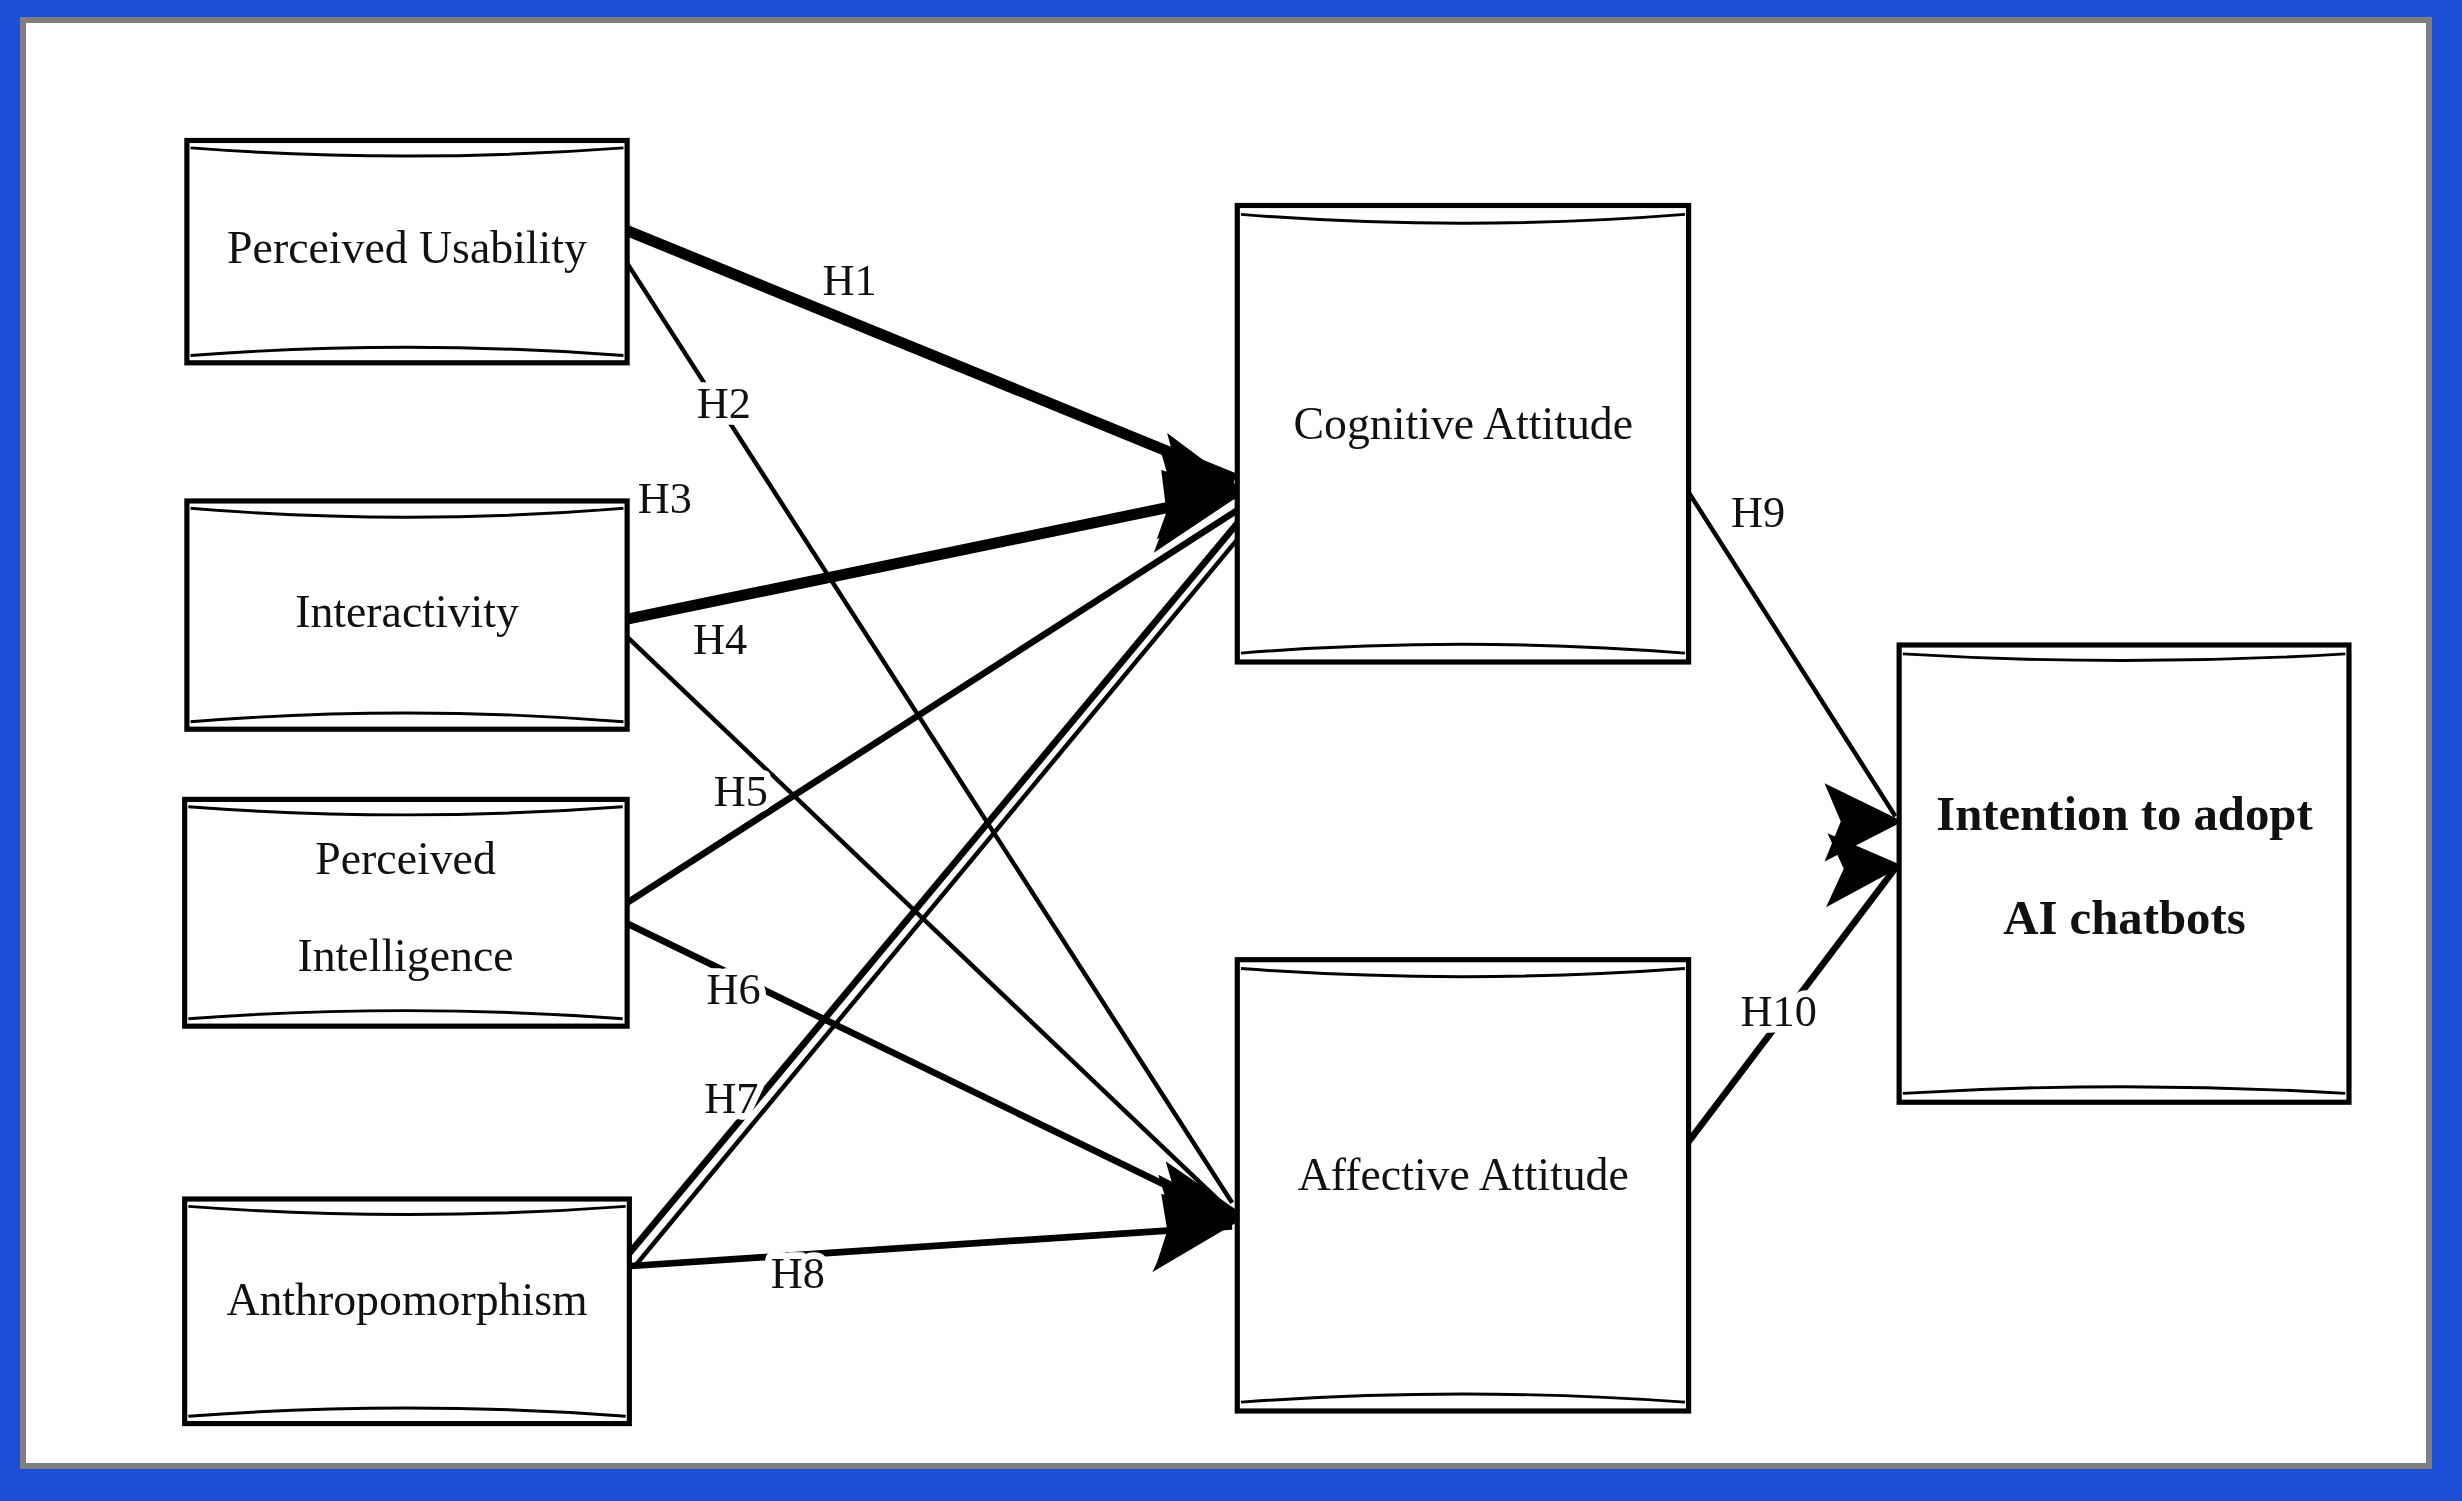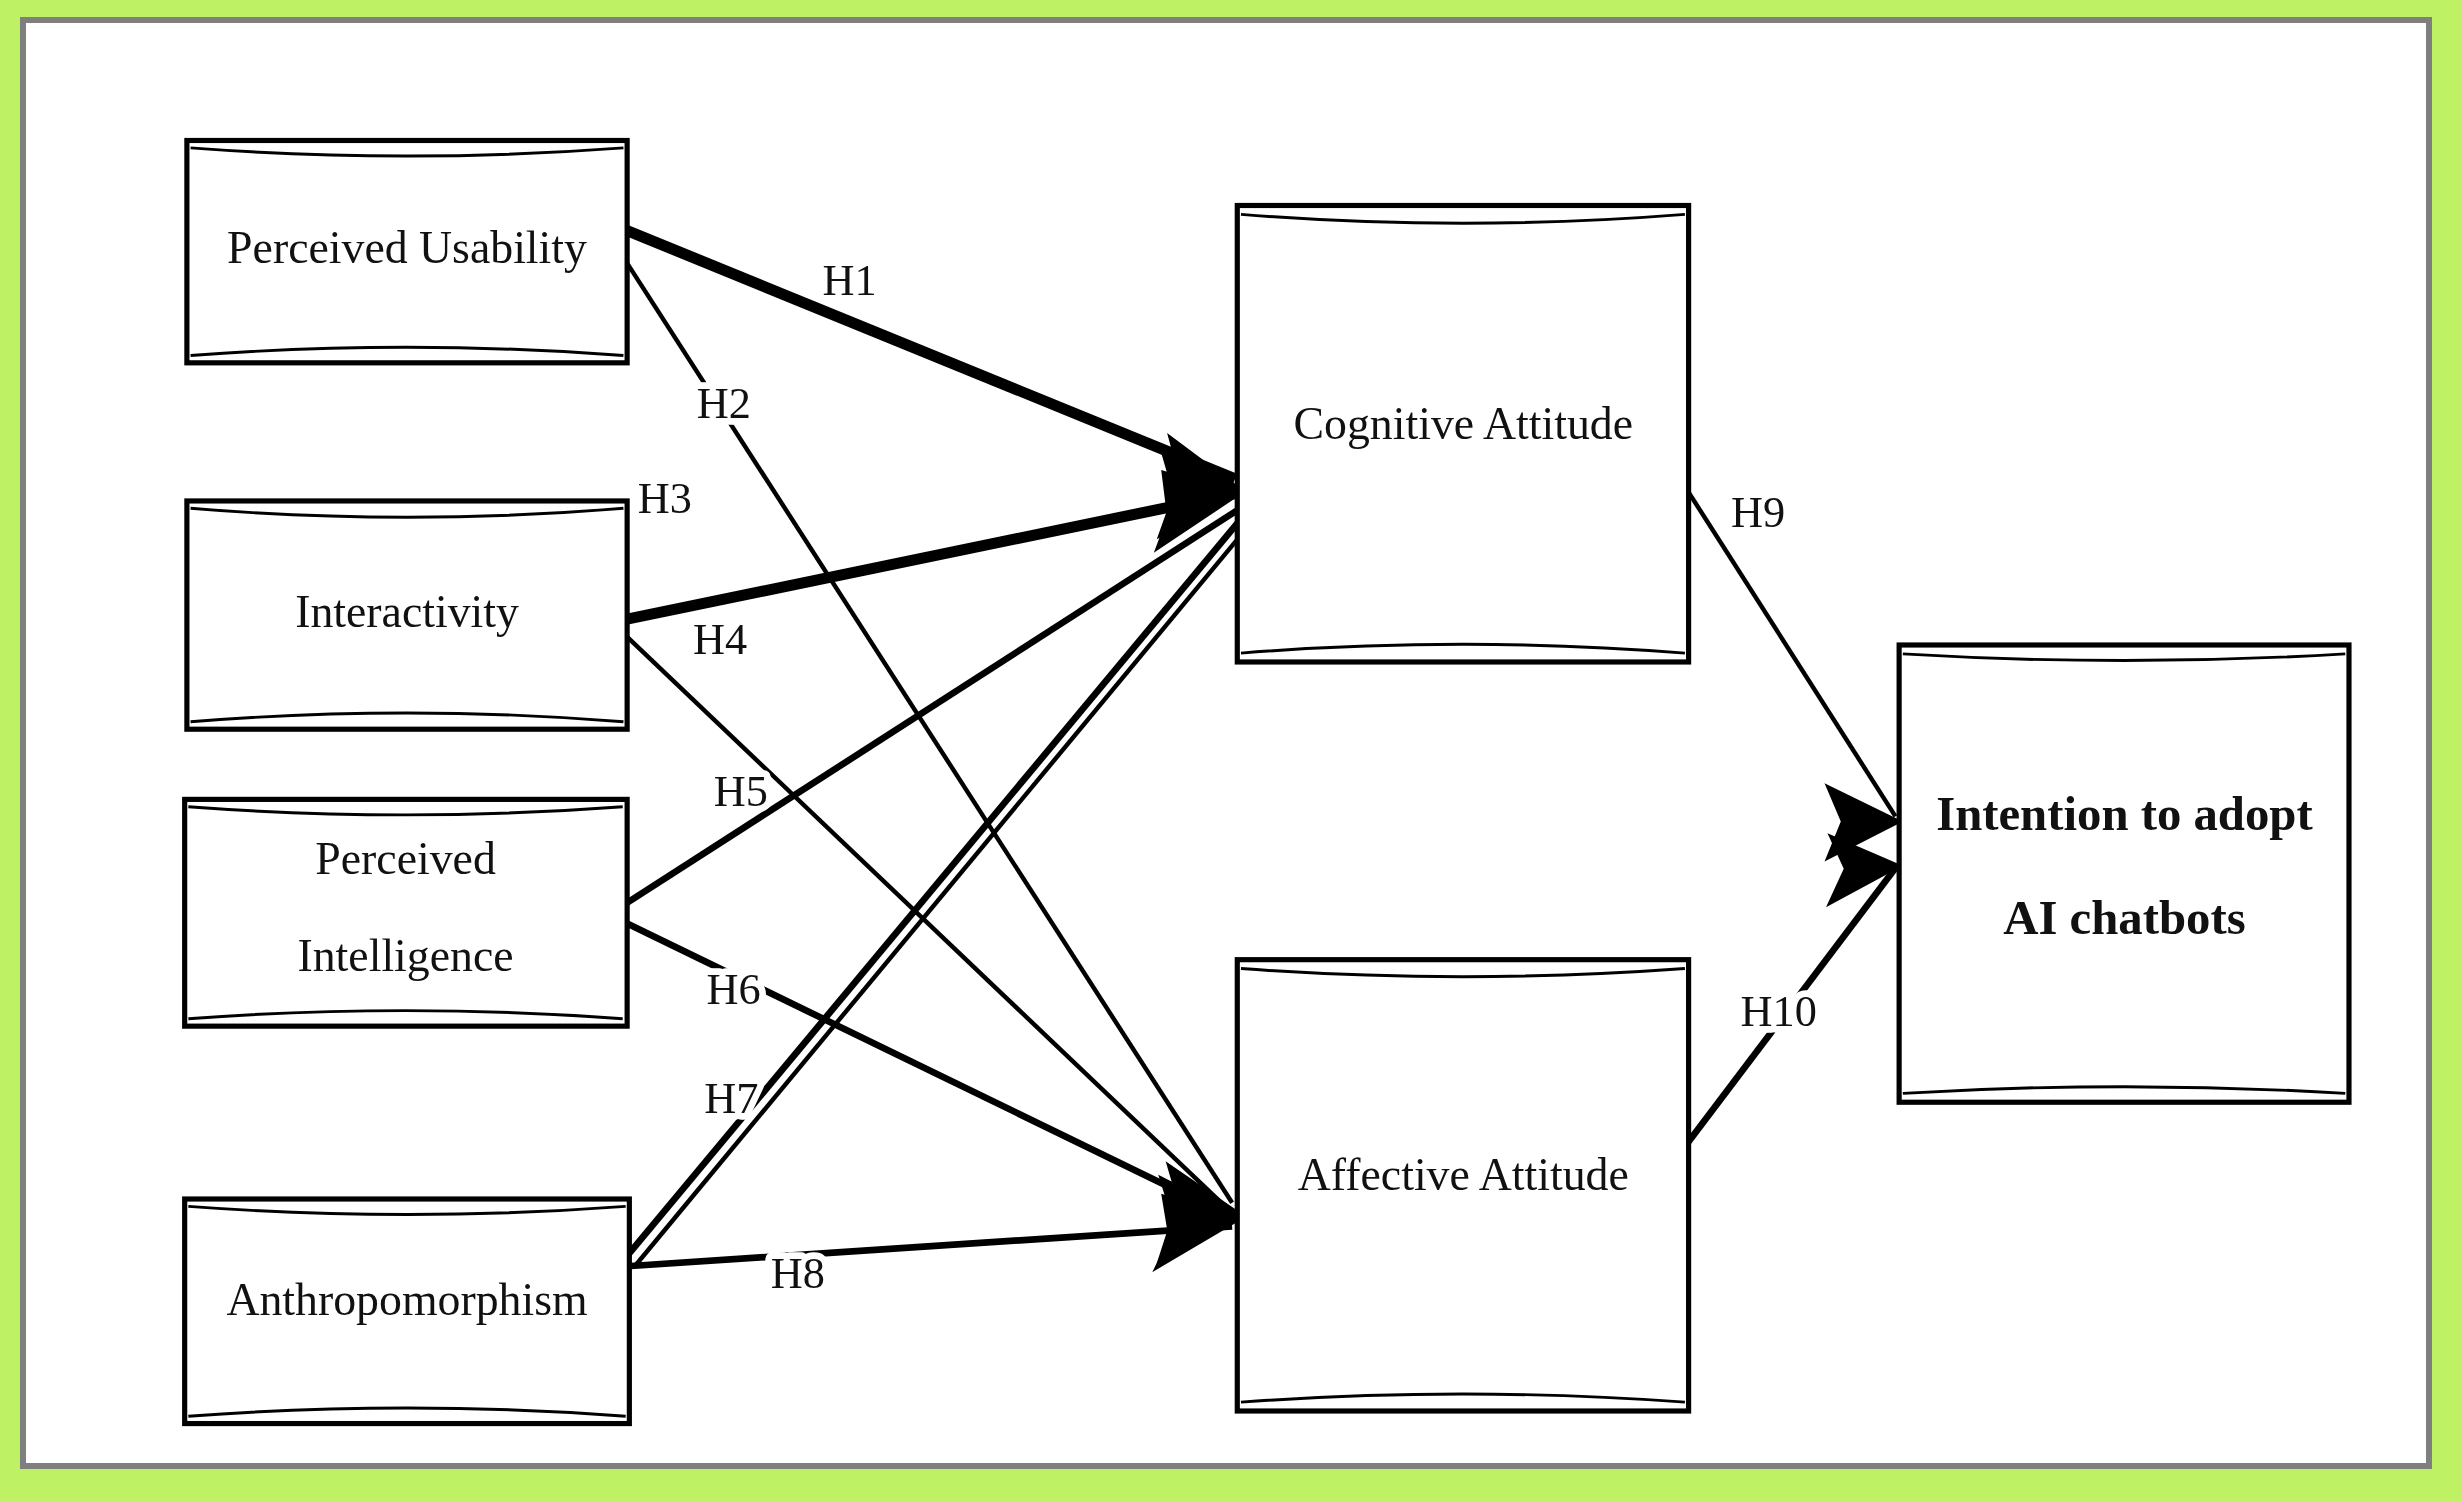--- a/index.html
+++ b/index.html
@@ -4,21 +4,21 @@
 <style>
   html, body {
     margin: 0;
     padding: 0;
     background: #ffffff;
   }
   #page {
     position: relative;
     width: 2462px;
     height: 1502px;
-    background: #bef264;
+    background: #1d4ed8;
     font-family: "Liberation Serif", "DejaVu Serif", serif;
     overflow: hidden;
   }
   #frame {
     position: absolute;
     left: 20px;
     top: 17px;
     width: 2412px;
     height: 1452px;
     border: 6.6px solid #7f7f7f;

